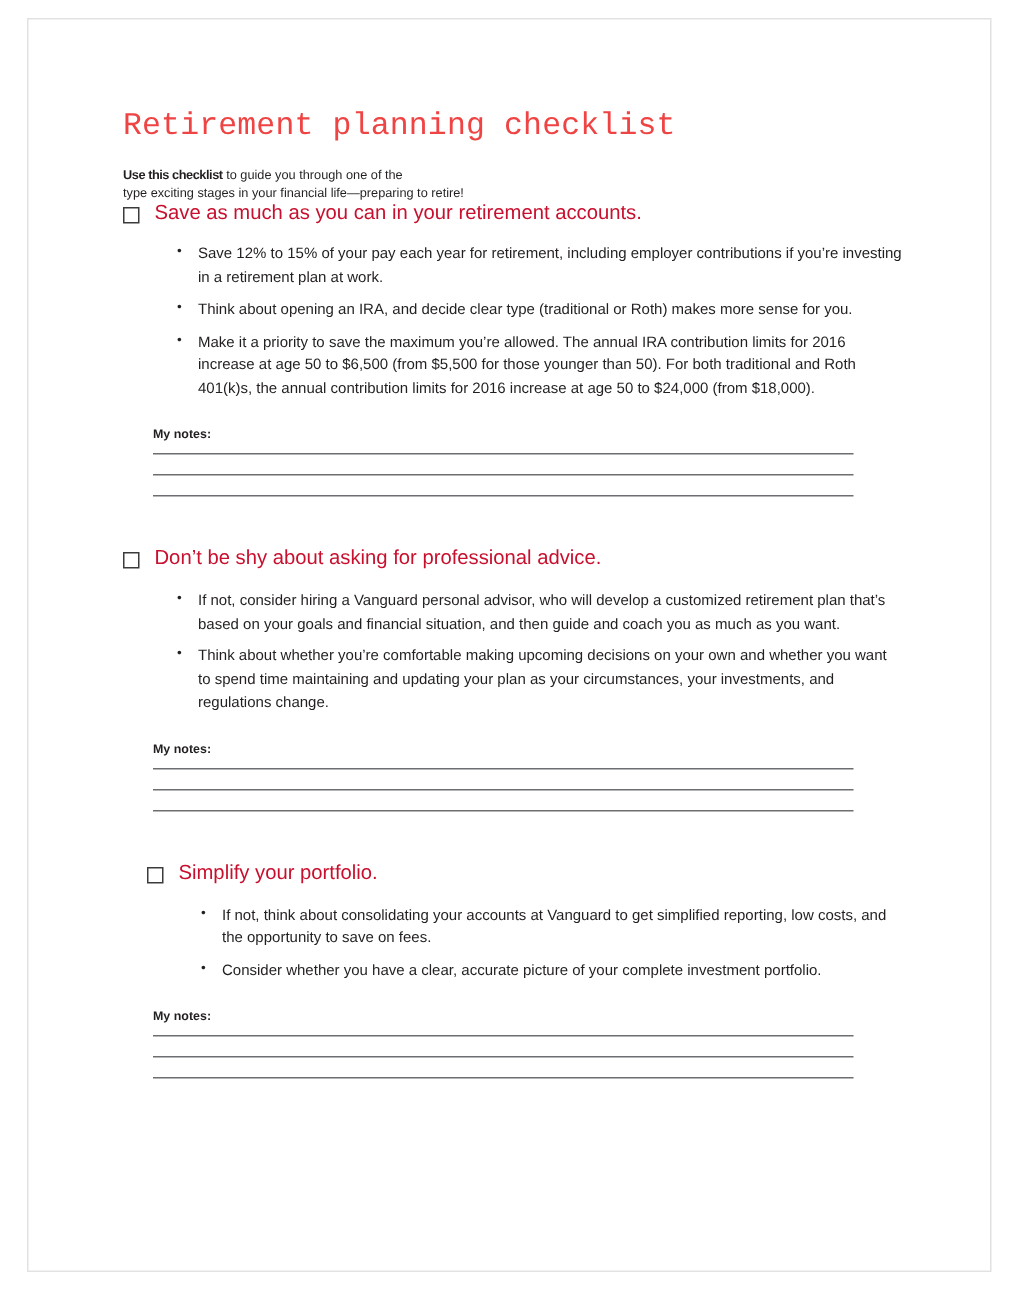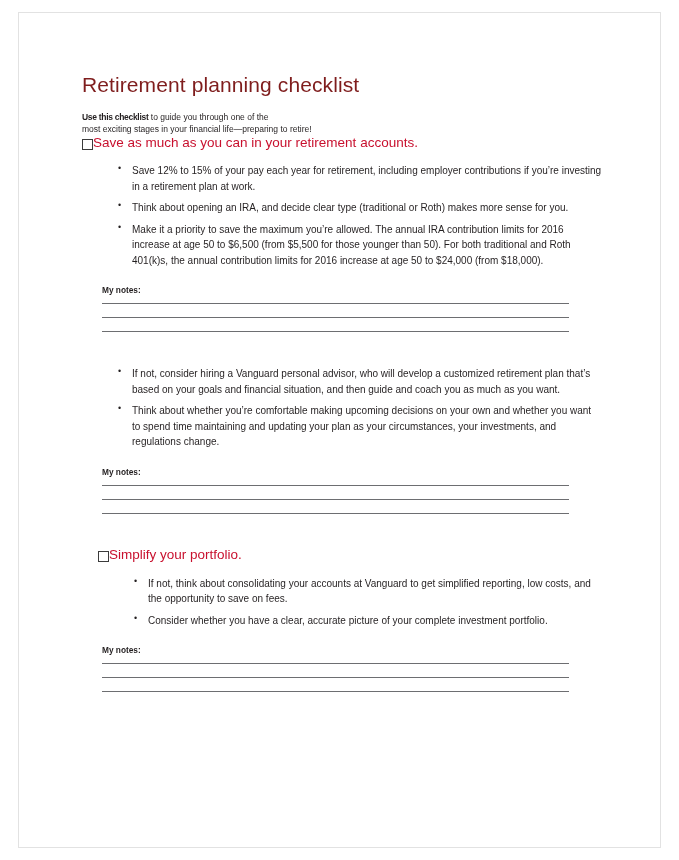--- a/index.html
+++ b/index.html
@@ -25,42 +25,44 @@
     border: 1px solid #e2e2e2;
     box-sizing: border-box;
   }
   .content {
     position: absolute;
     left: 63px;
     top: 60px;
     width: 520px;
   }
   .doc-title {
-    color: #7f1d1d;
+    color: #ef4444;
     font-size: 21px;
     font-weight: normal;
     letter-spacing: 0.1px;
     margin: 0 0 14px 0;
+    font-family: Liberation Mono, monospace;
   }
   .intro {
     font-size: 8.5px;
     line-height: 1.45;
     color: #231f20;
     max-width: 300px;
   }
   .intro b {
     font-weight: bold;
     letter-spacing: -0.3px;
   }
   .section {
     margin-bottom: 26px;
   }
   .sec-head {
     display: flex;
     align-items: flex-start;
+    gap: 10px;
     margin-bottom: 13px;
   }
   .checkbox {
     width: 9px;
     height: 9px;
     border: 1px solid #3b3b3b;
     flex: 0 0 auto;
     margin-top: 3px;
     background: #fff;
   }
@@ -115,21 +117,21 @@
 </head>
 <body>
 
 <div class="page">
   <div class="content">
 
     <h1 class="doc-title">Retirement planning checklist</h1>
 
     <div class="intro">
       <b>Use this checklist</b><span> to guide you through one of the</span><br>
-      <span>most exciting stages in your financial life—preparing to retire!</span>
+      <span>type exciting stages in your financial life—preparing to retire!</span>
     </div>
 
     <div class="section sec-1">
       <div class="sec-head">
         <span class="checkbox"></span>
         <span class="sec-title">Save as much as you can in your retirement accounts.</span>
       </div>
       <ul class="bullets">
         <li>Save 12% to 15% of your pay each year for retirement, including employer contributions if you’re investing in a retirement plan at work.</li>
         <li>Think about opening an IRA, and decide clear type (traditional or Roth) makes more sense for you.</li>
@@ -137,20 +139,24 @@
       </ul>
       <div class="notes-block">
         <div class="notes-label">My notes:</div>
         <div class="rule"></div>
         <div class="rule"></div>
         <div class="rule last"></div>
       </div>
     </div>
 
     <div class="section sec-2" style="margin-top:34px;">
+      <div class="sec-head">
+        <span class="checkbox"></span>
+        <span class="sec-title">Don’t be shy about asking for professional advice.</span>
+      </div>
       <ul class="bullets">
         <li>If not, consider hiring a Vanguard personal advisor, who will develop a customized retirement plan that’s based on your goals and financial situation, and then guide and coach you as much as you want.</li>
         <li>Think about whether you’re comfortable making upcoming decisions on your own and whether you want to spend time maintaining and updating your plan as your circumstances, your investments, and regulations change.</li>
       </ul>
       <div class="notes-block">
         <div class="notes-label">My notes:</div>
         <div class="rule"></div>
         <div class="rule"></div>
         <div class="rule last"></div>
       </div>

